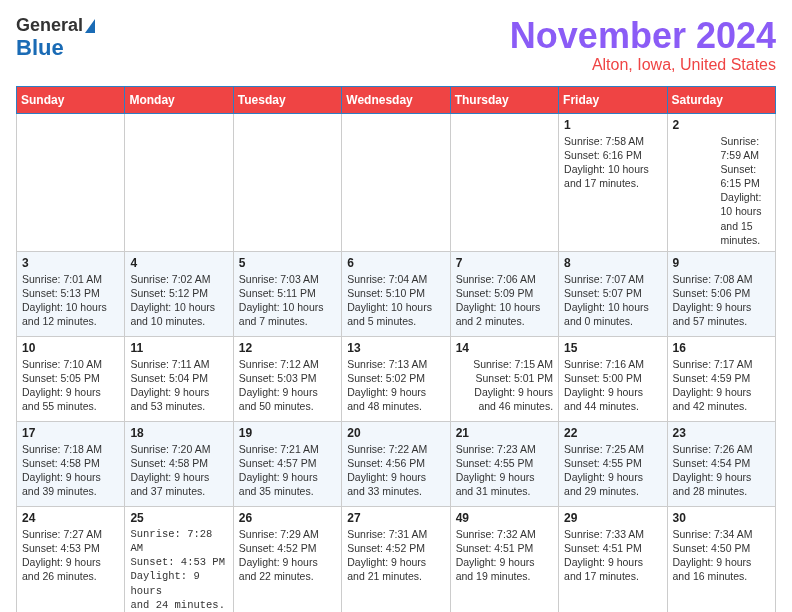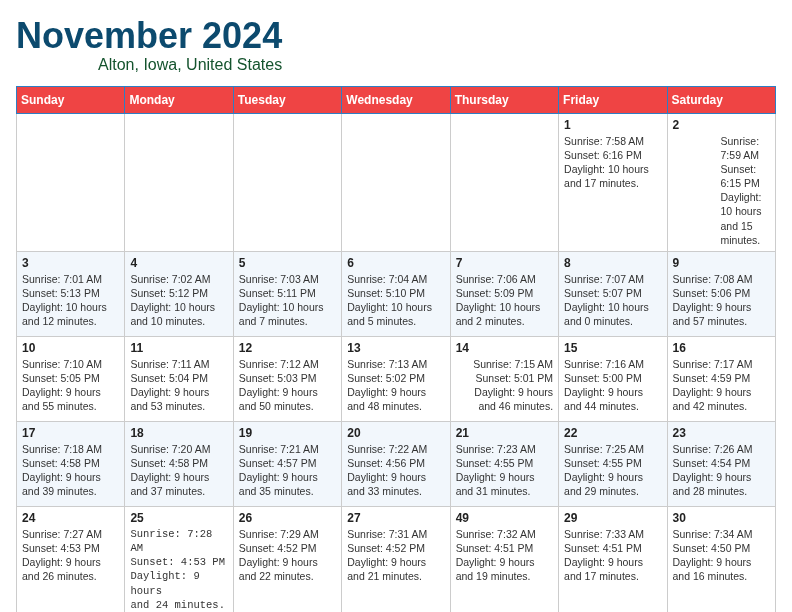--- a/index.html
+++ b/index.html
@@ -39,27 +39,27 @@
     .logo-line {
       display: flex;
       align-items: center;
     }
     .title-block {
       text-align: right;
     }
     .title-block h1 {
       font-size: 36px;
       font-weight: bold;
-      color: #0c4a6e;
+      color: #8b5cf6;
       line-height: 1.1;
     }
     .title-block h2 {
       font-size: 16px;
       font-weight: normal;
-      color: #14532d;
+      color: #ef4444;
     }
     .calendar {
       width: 100%;
       border-collapse: collapse;
       font-size: 11px;
     }
     .calendar thead th {
       background: #ef4444;
       color: #fff;
       padding: 6px 4px;
@@ -93,20 +93,27 @@
       line-height: 1.35;
     }
     .empty-cell {
       background: #fff !important;
     }
   </style>
 </head>
 <body>
 
 <div class="header">
+  <div class="logo">
+    <div class="logo-line">
+      <span class="logo-text">General</span>
+      <span class="logo-triangle"></span>
+    </div>
+    <span class="logo-text" style="color:#1a6bb5;font-size:22px;font-weight:bold;">Blue</span>
+  </div>
   <div class="title-block">
     <h1>November 2024</h1>
     <h2>Alton, Iowa, United States</h2>
   </div>
 </div>
 
 <table class="calendar">
   <thead>
     <tr id="header-row">
         <th>Sunday</th>

